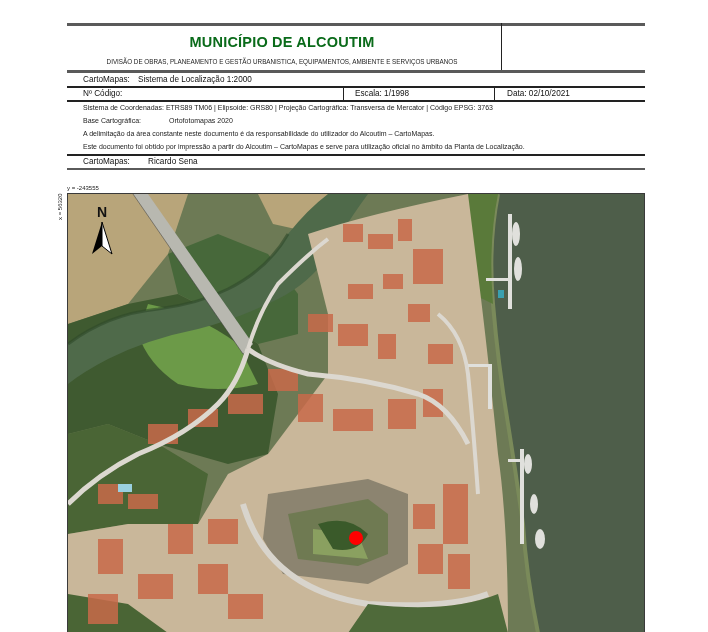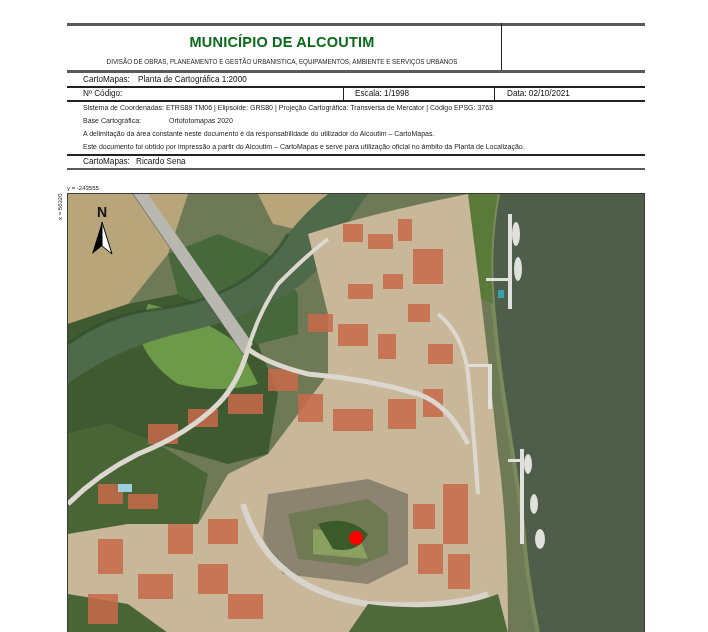--- a/index.html
+++ b/index.html
@@ -59,21 +59,21 @@
   <div class="hline thick" style="top:0;"></div>
   <div class="header-box">
     <div class="title">MUNICÍPIO DE ALCOUTIM</div>
     <div class="subtitle">DIVISÃO DE OBRAS, PLANEAMENTO E GESTÃO URBANISTICA, EQUIPAMENTOS, AMBIENTE E SERVIÇOS URBANOS</div>
     <div class="logo-sep"></div>
   </div>
   <div class="hline thick" style="top:47px;"></div>
 
   <div class="row" style="top:52px;">
     <span class="lbl">CartoMapas:</span>
-    <span style="position:absolute;left:71px;">Planta de Cartográfica 1:2000</span>
+    <span style="position:absolute;left:71px;">Sistema de Localização 1:2000</span>
   </div>
   <div class="hline thin" style="top:63px;"></div>
 
   <div class="row" style="top:66px;">
     <span class="lbl">Nº Código:</span>
     <span style="position:absolute;left:80px;"></span>
     <span style="position:absolute;left:288px;">Escala: 1/1998</span>
     <span style="position:absolute;left:440px;">Data: 02/10/2021</span>
   </div>
   <div class="col-sep" style="left:276px;top:64px;height:13px;"></div>
@@ -84,21 +84,21 @@
   <div class="small-row" style="top:94px;">
     <span>Base Cartográfica:</span>
     <span style="position:absolute;left:86px;">Ortofotomapas 2020</span>
   </div>
   <div class="small-row" style="top:107px;">A delimitação da área constante neste documento é da responsabilidade do utilizador do Alcoutim – CartoMapas.</div>
   <div class="small-row" style="top:120px;">Este documento foi obtido por impressão a partir do Alcoutim – CartoMapas e serve para utilização oficial no âmbito da Planta de Localização.</div>
   <div class="hline thin" style="top:131px;"></div>
 
   <div class="row" style="top:134px;">
     <span class="lbl">CartoMapas:</span>
-    <span style="position:absolute;left:69px;">Ricardo Sena</span>
+    <span style="position:absolute;left:81px;">Ricardo Sena</span>
   </div>
   <div class="hline thick" style="top:145px;height:2px;"></div>
 </div>
 
 <div class="coord-y">y = -243555</div>
 <div class="coord-x">x = 56320</div>
 
 <div class="map-frame">
   <svg class="layer" style="left:0;top:0;" width="578" height="439" viewBox="0 0 578 439">
 

